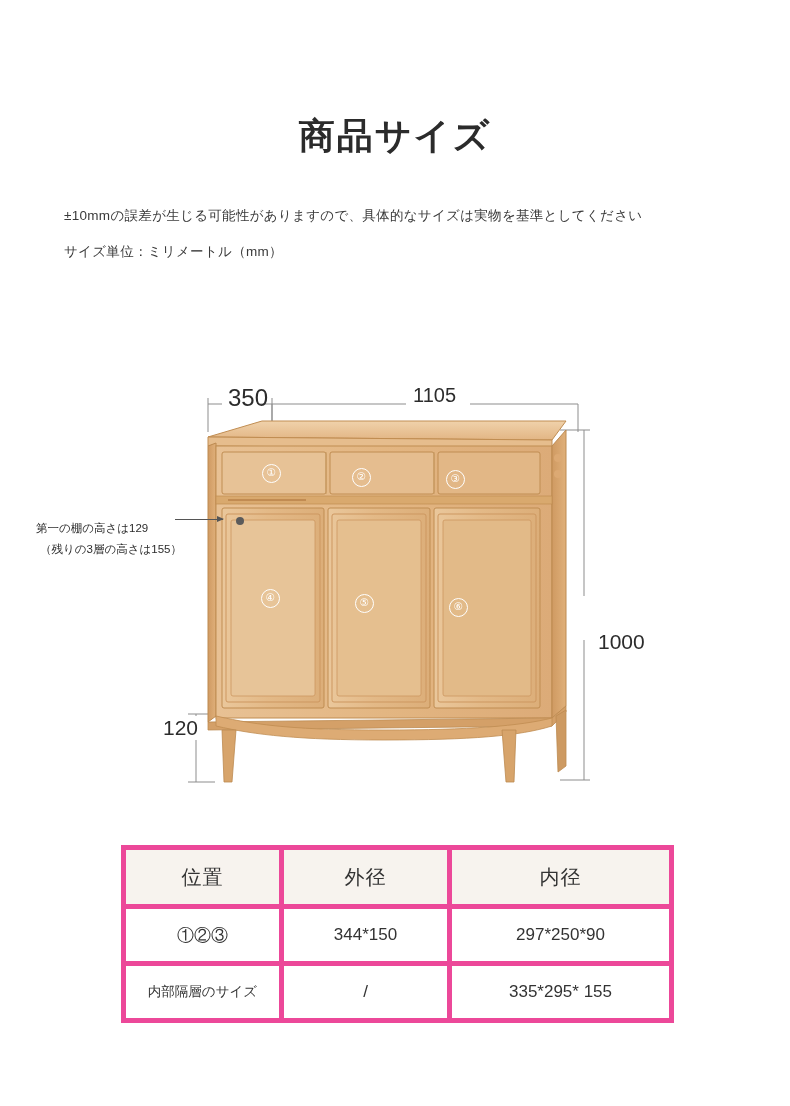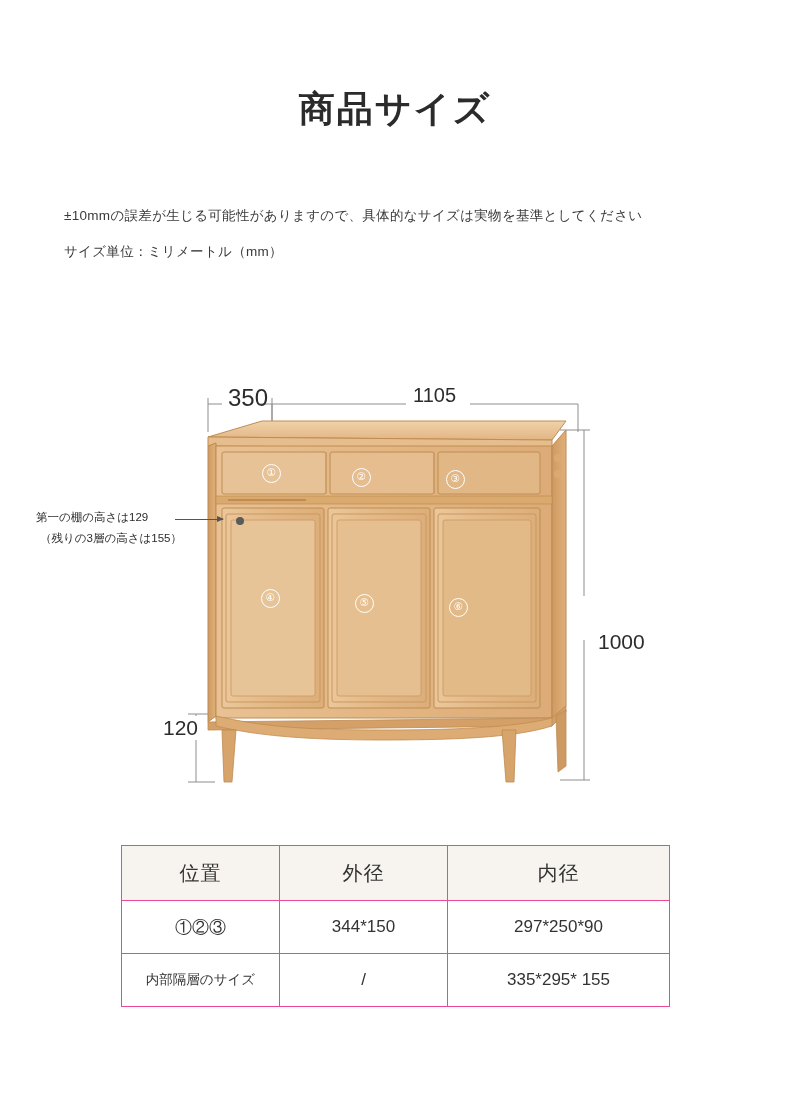--- a/index.html
+++ b/index.html
@@ -17,21 +17,21 @@
   }
 
   
   .page-title {
     text-align: center;
     font-size: 36px;
     font-weight: bold;
     letter-spacing: 2px;
     color: #2b2b2b;
     margin: 0;
-    padding-top: 85px;
+    padding-top: 112px;
   }
 
   
   .notes {
     margin: 0;
     padding: 0;
     position: absolute;
     top: 208px;
     left: 64px;
     width: 690px;
@@ -55,20 +55,21 @@
   .dim-1105 { left: 413px; top: 384px; font-size: 20px; }
   .dim-1000 { left: 598px; top: 630px; font-size: 21px; }
   .dim-120  { left: 163px; top: 716px; font-size: 21px; }
 
   .shelf-note {
     position: absolute;
     font-size: 11.5px;
     color: #2c2c2c;
     white-space: nowrap;
     line-height: 1.6;
+    margin-top: 11px;
   }
   .shelf-note-1 { left: 36px; top: 508px; }
   .shelf-note-2 { left: 40px; top: 529px; }
 
   
   .leader {
     position: absolute;
     top: 519px;
     left: 175px;
     width: 48px;
@@ -112,21 +113,21 @@
     left: 121px;
     top: 845px;
     width: 548px;
   }
   table.spec {
     border-collapse: collapse;
     width: 548px;
     table-layout: fixed;
   }
   table.spec th, table.spec td {
-    border: 1px solid #ec4899;
+    border: 5px solid #ec4899;
     text-align: center;
     color: #333;
   }
   table.spec thead th {
     background: #f7f3ee;
     font-size: 20px;
     font-weight: normal;
     height: 52px;
     letter-spacing: 1px;
   }

